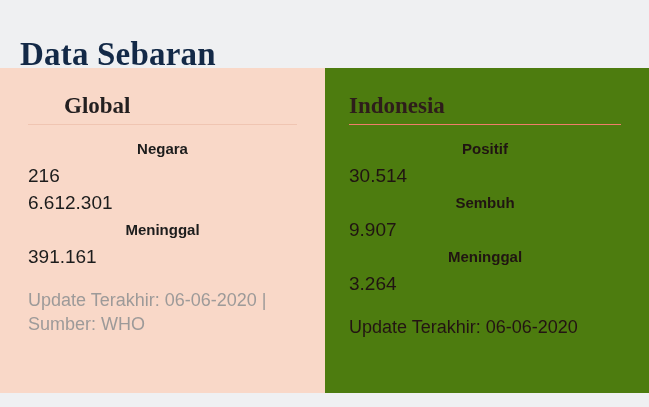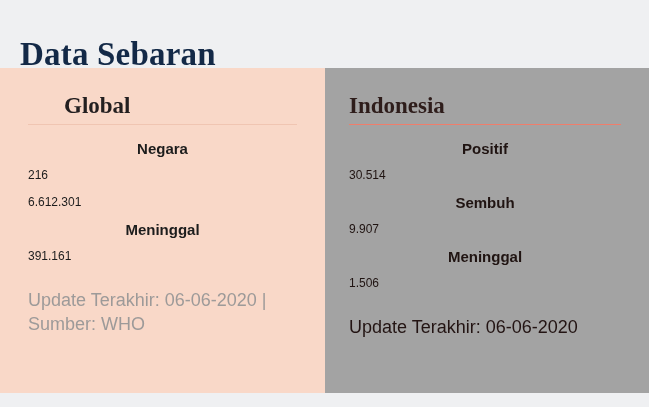--- a/index.html
+++ b/index.html
@@ -46,21 +46,21 @@
     height: 325px;
     overflow: hidden;
   }
   .panel-global {
     width: 325px;
     background: #f9d8c8;
     padding: 24px 28px 0 28px;
   }
   .panel-indonesia {
     width: 324px;
-    background: #a3a3a3;
+    background: #4d7c0f;
     padding: 24px 28px 0 24px;
   }
   .panel-heading {
     font-family: "Liberation Serif", serif;
     font-weight: bold;
     font-size: 23px;
     line-height: 28px;
     color: #231f20;
     margin: 0 0 2px 0;
     white-space: nowrap;
@@ -81,21 +81,21 @@
   }
   .stat-label {
     font-size: 15px;
     line-height: 27px;
     font-weight: bold;
     color: #1c1c1c;
     white-space: nowrap;
     text-align: center;
   }
   .stat-value {
-    font-size: 12px;
+    font-size: 19px;
     line-height: 27px;
     font-weight: normal;
     color: #1c1c1c;
     white-space: nowrap;
   }
   .panel-indonesia .stat-label,
   .panel-indonesia .stat-value {
     color: #201412;
   }
   .panel-footer {
@@ -147,20 +147,20 @@
         <li>
           <div class="stat-label">Positif</div>
           <div class="stat-value">30.514</div>
         </li>
         <li>
           <div class="stat-label">Sembuh</div>
           <div class="stat-value">9.907</div>
         </li>
         <li>
           <div class="stat-label">Meninggal</div>
-          <div class="stat-value">1.506</div>
+          <div class="stat-value">3.264</div>
         </li>
       </ul>
       <div class="panel-footer">Update Terakhir: 06-06-2020</div>
     </section>
 
   </div>
 </div>
 
 </body></html>

